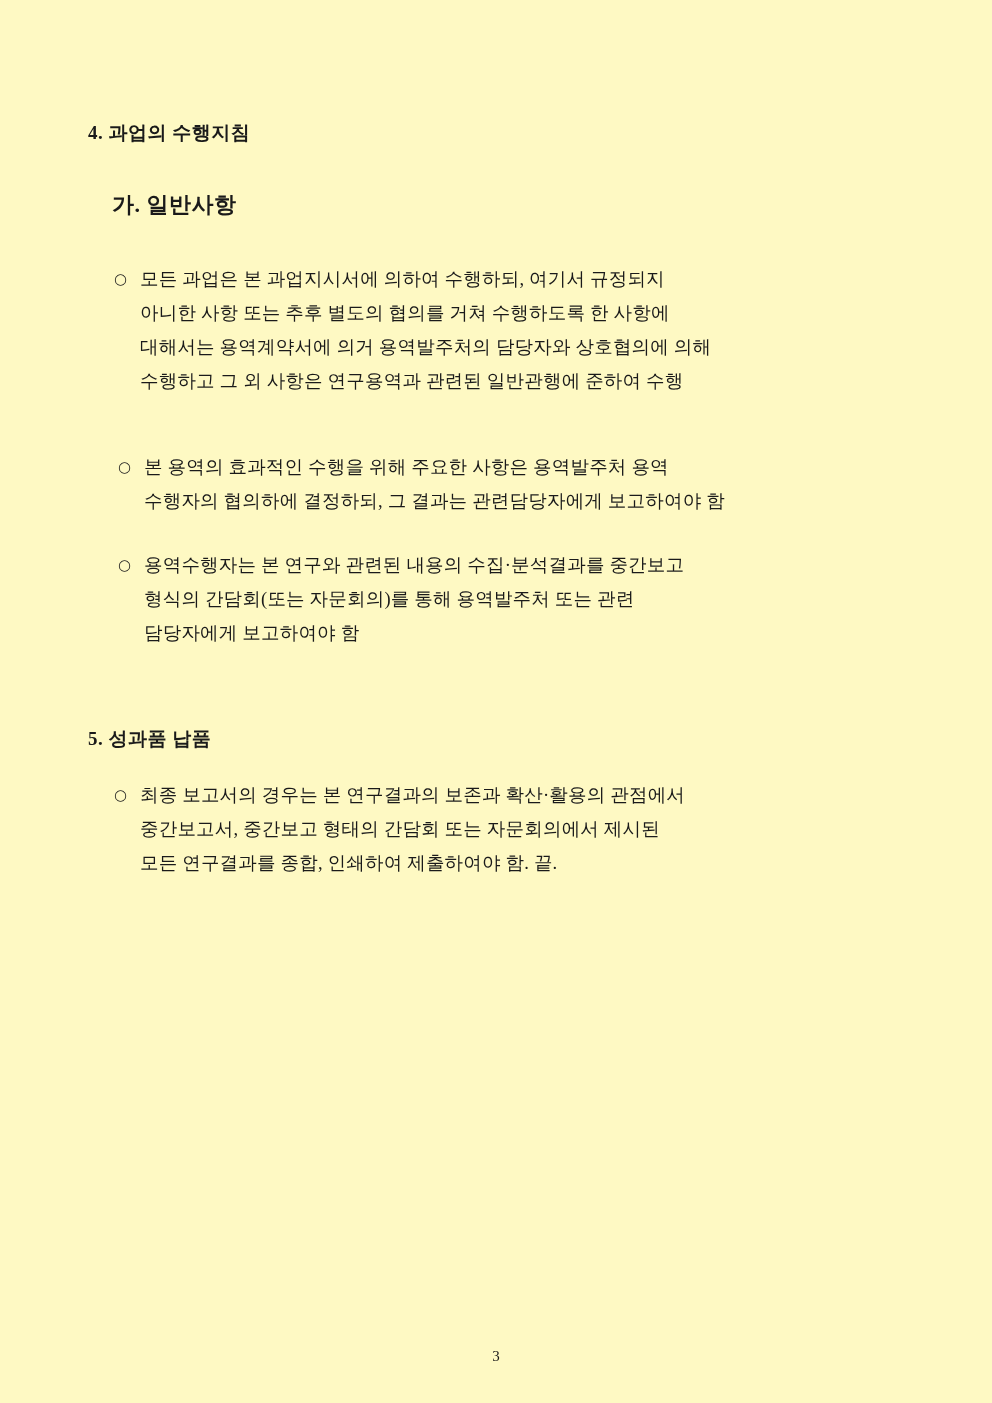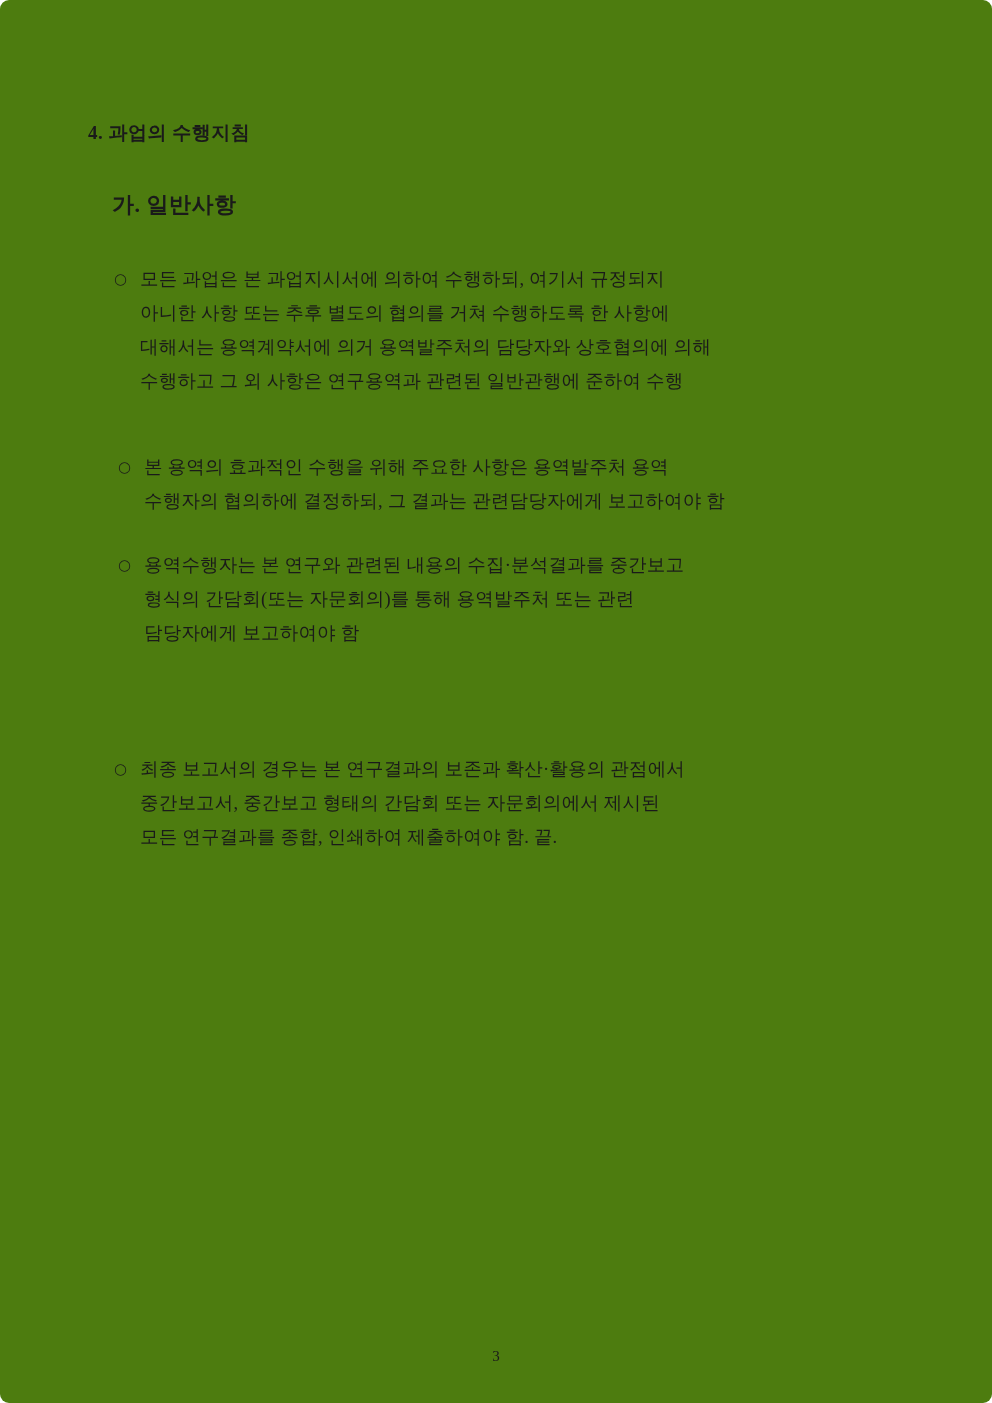--- a/index.html
+++ b/index.html
@@ -13,23 +13,22 @@
     position: relative;
     font-family: "Liberation Serif", "DejaVu Serif", serif;
     color: #1a1a1a;
   }
   .page {
     position: absolute;
     left: 0;
     top: 0;
     width: 992px;
     height: 1403px;
-    background: #4d7c0f;
+    background: #fef9c3;
     overflow: hidden;
-    border-radius: 9px;
   }
   .content {
     position: absolute;
     left: 88px;
     top: 120px;
     width: 816px;
   }
 
   
   .heading-1 {
@@ -129,20 +128,21 @@
 
     <div class="bullet-block indent-2">
       <span class="bullet-mark">○</span>
       <span class="bullet-text">용역수행자는 본 연구와 관련된 내용의 수집·분석결과를 중간보고
 형식의 간담회(또는 자문회의)를 통해 용역발주처 또는 관련
 담당자에게 보고하여야 함</span>
     </div>
 
     <div class="sp-f"></div>
 
+    <h1 class="heading-1">5. 성과품 납품</h1>
 
     <div class="sp-g"></div>
 
     <div class="bullet-block indent-1">
       <span class="bullet-mark">○</span>
       <span class="bullet-text">최종 보고서의 경우는 본 연구결과의 보존과 확산·활용의 관점에서
 중간보고서, 중간보고 형태의 간담회 또는 자문회의에서 제시된
 모든 연구결과를 종합, 인쇄하여 제출하여야 함.  끝.</span>
     </div>
 

